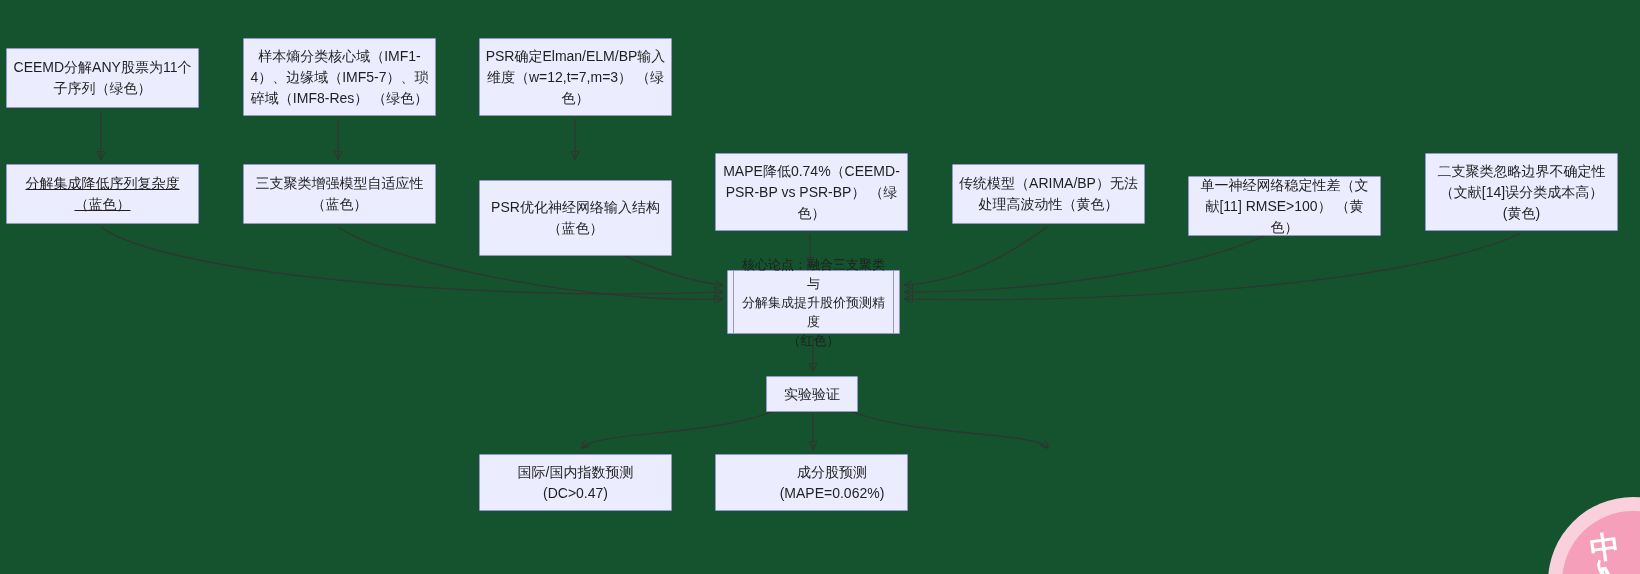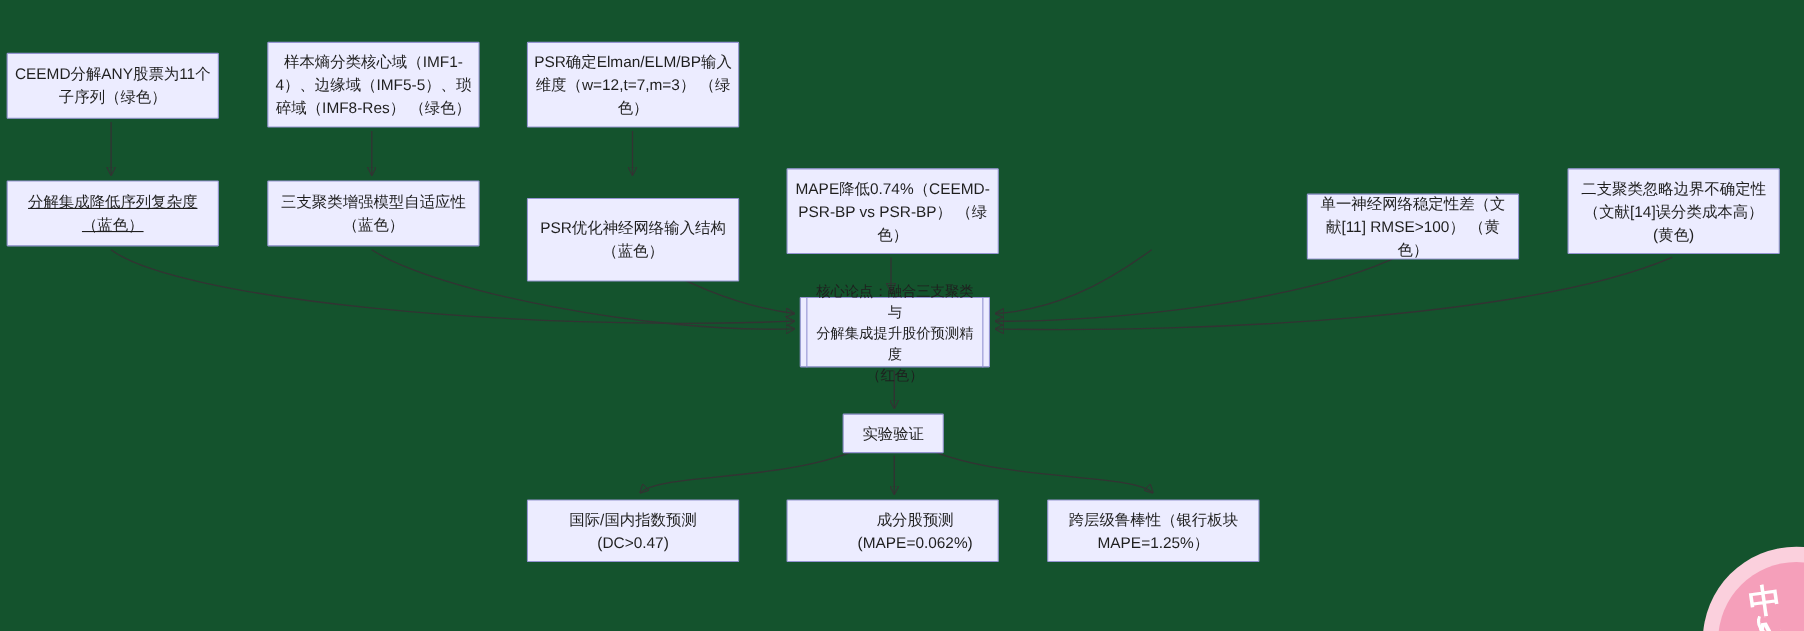--- a/index.html
+++ b/index.html
@@ -93,56 +93,56 @@
     <path d="M 1520 234 C 1395 288, 1095 303, 905 299" marker-end="url(#arrow)" stroke="#333333"></path>
     <path d="M 813 337 L 813 371" marker-end="url(#arrow)" stroke="#333333"></path>
     <path d="M 779 409 C 710 438, 600 430, 582 448" marker-end="url(#arrow)" stroke="#333333"></path>
     <path d="M 813 414 L 813 449" marker-end="url(#arrow)" stroke="#333333"></path>
     <path d="M 845 409 C 914 438, 1030 430, 1048 448" marker-end="url(#arrow)" stroke="#333333"></path>
   </svg>
 
   <div class="node" id="n-ceemd">CEEMD分解ANY股票为11个
 子序列（绿色）</div>
   <div class="node" id="n-sample-entropy">样本熵分类核心域（IMF1-
-4）、边缘域（IMF5-5）、琐
+4）、边缘域（IMF5-7）、琐
 碎域（IMF8-Res） （绿色）</div>
   <div class="node" id="n-psr-input">PSR确定Elman/ELM/BP输入
 维度（w=12,t=7,m=3） （绿
 色）</div>
 
   <div class="node" id="n-decomp">分解集成降低序列复杂度
 （蓝色）</div>
   <div class="node" id="n-three-way">三支聚类增强模型自适应性
 （蓝色）</div>
   <div class="node" id="n-psr-opt">PSR优化神经网络输入结构
 （蓝色）</div>
   <div class="node" id="n-mape">MAPE降低0.74%（CEEMD-
 PSR-BP vs PSR-BP） （绿
 色）</div>
+  <div class="node" id="n-traditional">传统模型（ARIMA/BP）无法
+处理高波动性（黄色）</div>
   <div class="node" id="n-single-nn">单一神经网络稳定性差（文
 献[11] RMSE&gt;100） （黄色）</div>
   <div class="node" id="n-two-way">二支聚类忽略边界不确定性
 （文献[14]误分类成本高）
 (黄色)</div>
 
   <div class="node" id="n-core">
     <span class="side-bar left"></span>
     <span>核心论点：融合三支聚类与
 分解集成提升股价预测精度
 （红色）</span>
     <span class="side-bar right"></span>
   </div>
 
   <div class="node" id="n-experiment">实验验证</div>
 
   <div class="node" id="n-index-pred">国际/国内指数预测
 (DC&gt;0.47)</div>
   <div class="node" id="n-component">成分股预测
 (MAPE=0.062%)</div>
-  <div class="node" id="n-robustness">跨层级鲁棒性（银行板块
-MAPE=1.25%）</div>
 
   <div id="logo-ring"></div>
   <div id="logo-bubble"></div>
   <div id="logo-label">中A</div>
   <div id="logo-arc"></div>
 
 </div>
 
 </body></html>

